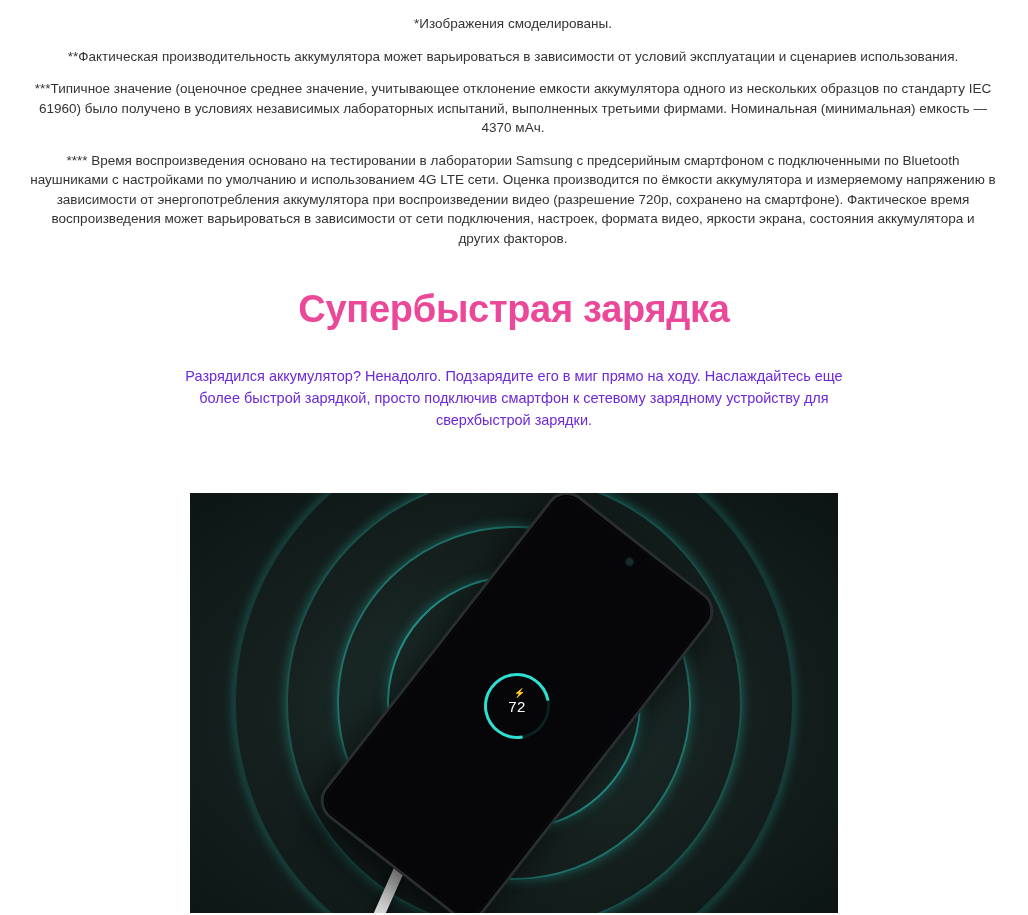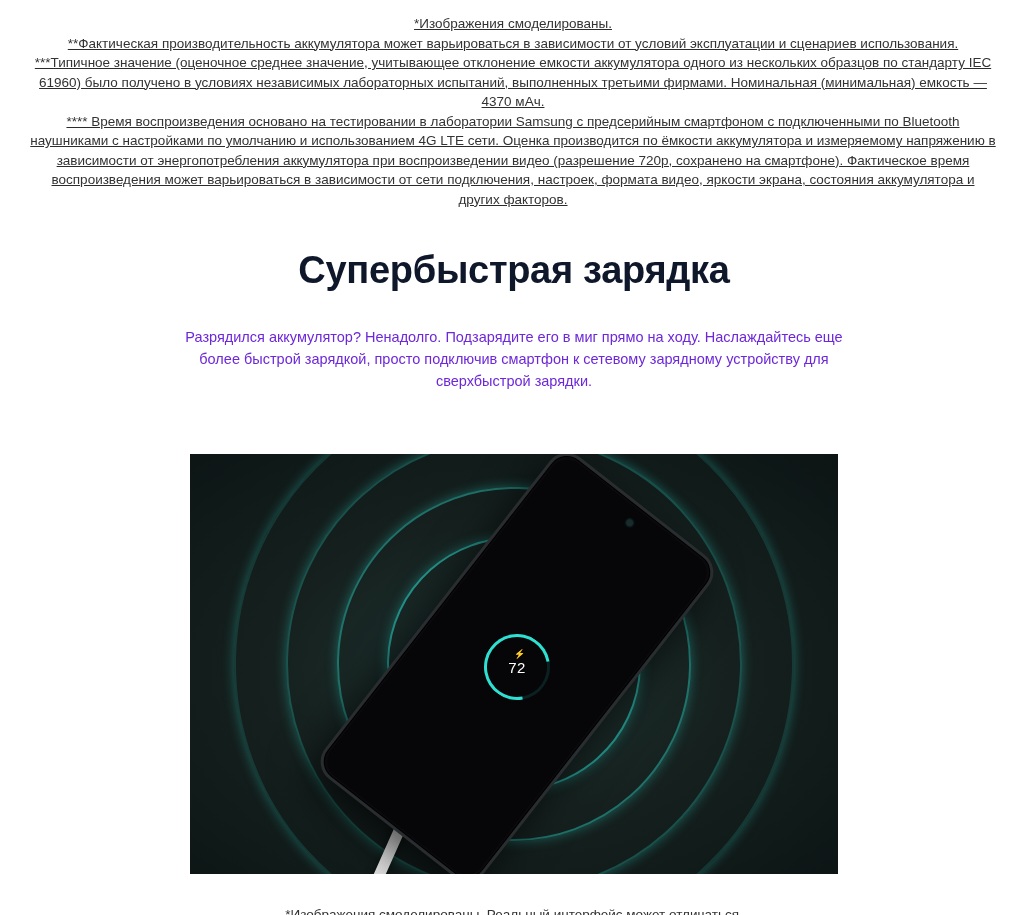--- a/index.html
+++ b/index.html
@@ -16,39 +16,38 @@
   }
   .page {
     width: 1028px;
     position: relative;
   }
 
   
   .footnotes-top {
     padding: 14px 32px 0 30px;
     text-align: center;
-    text-decoration: underline;
   }
   .footnotes-top p {
     margin: 0 0 0 0;
     font-size: 13.5px;
     line-height: 19.5px;
     color: #333333;
   }
   .footnotes-top p + p {
-    margin-top: 0;
+    margin-top: 13px;
   }
 
   
   .section-title {
     text-align: center;
     font-size: 38px;
     line-height: 46px;
     font-weight: bold;
-    color: #0f172a;
+    color: #ec4899;
     margin: 38px 0 0 0;
     letter-spacing: -0.3px;
   }
 
   
   .lead {
     text-align: center;
     font-size: 14.5px;
     line-height: 22px;
     color: #6d28d9;

